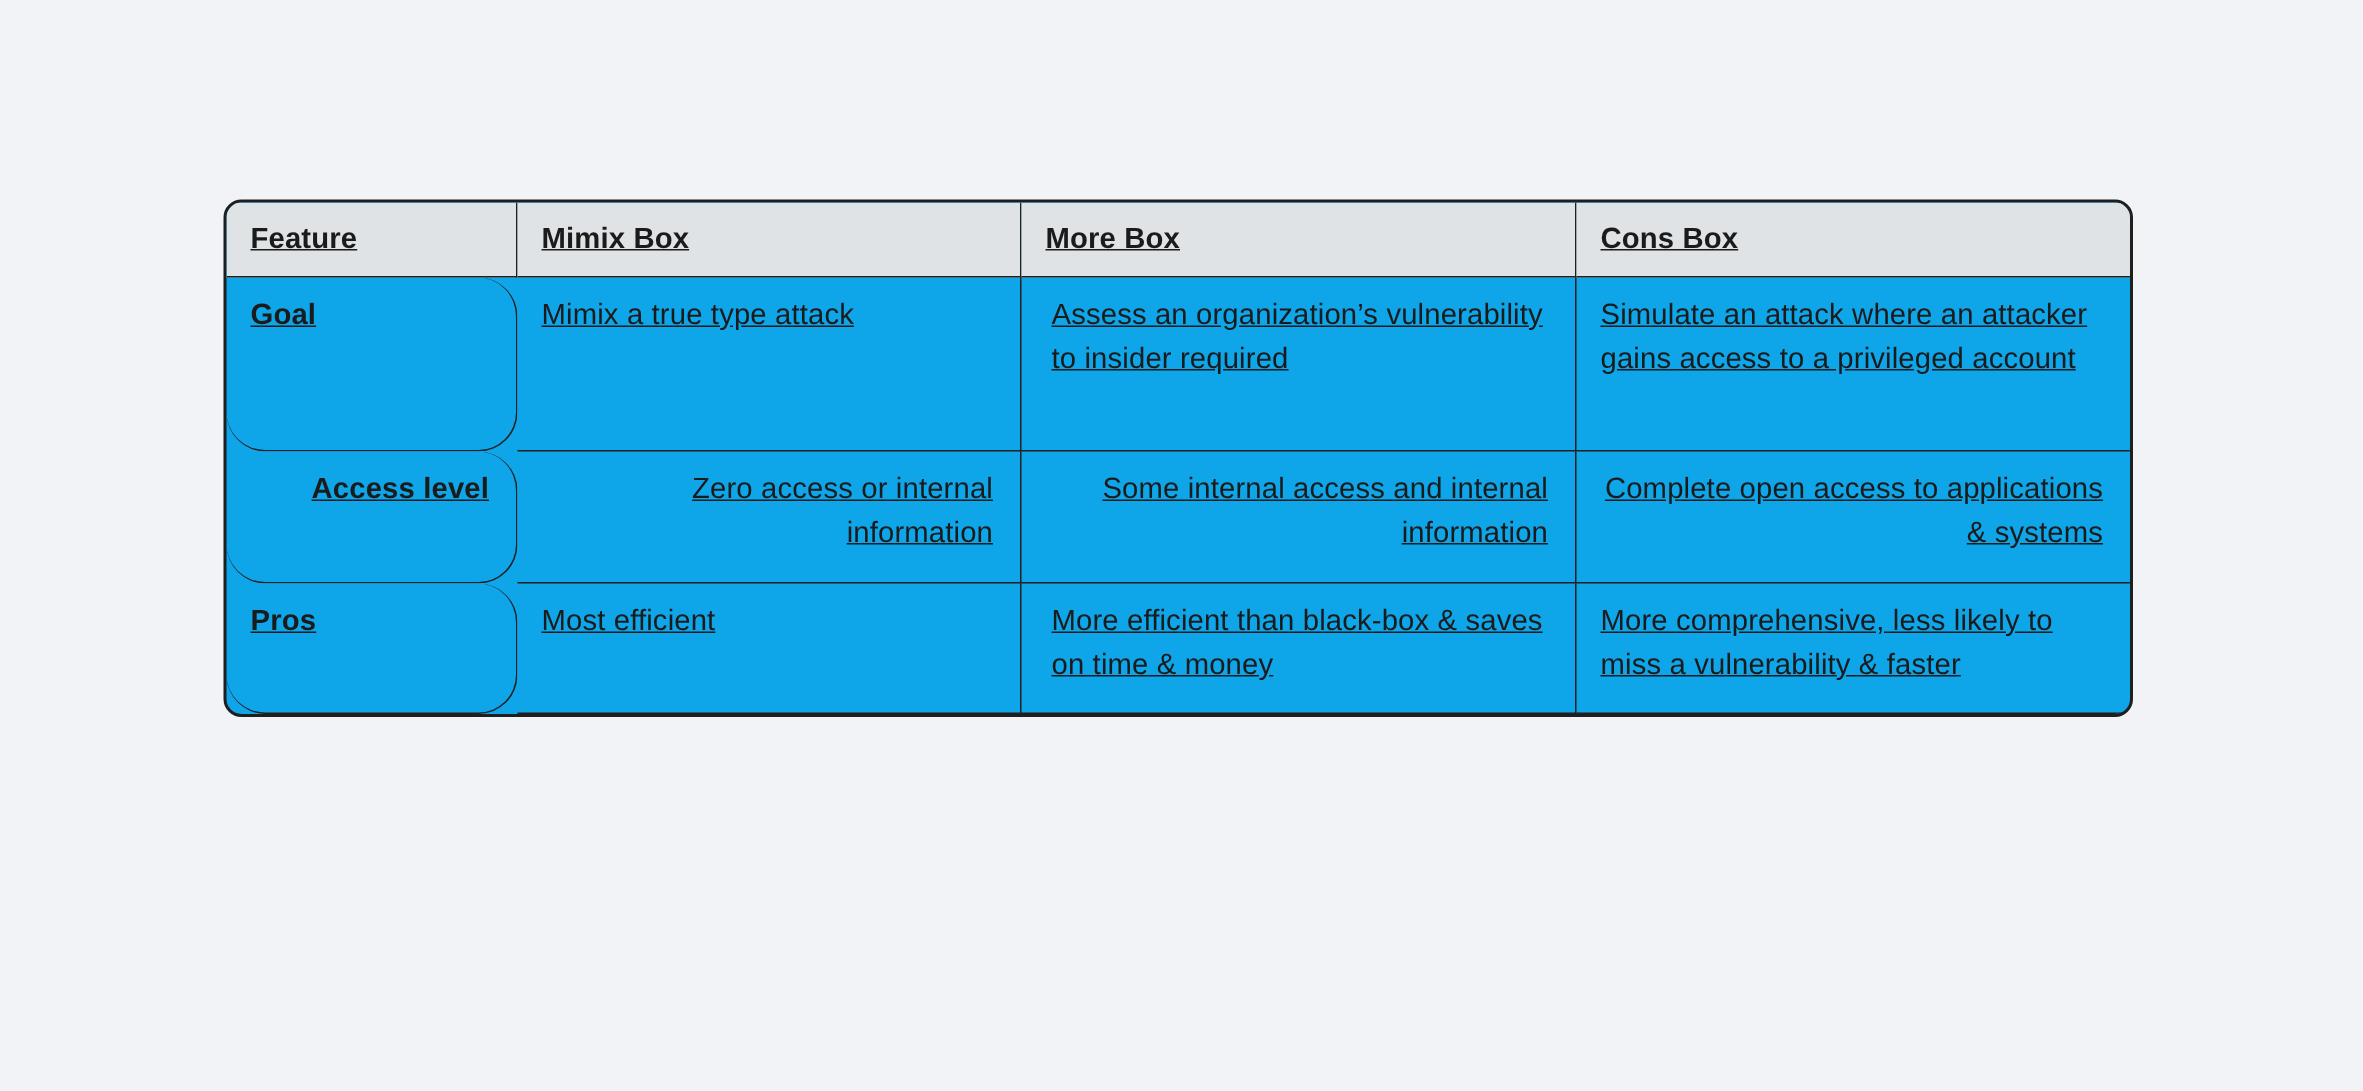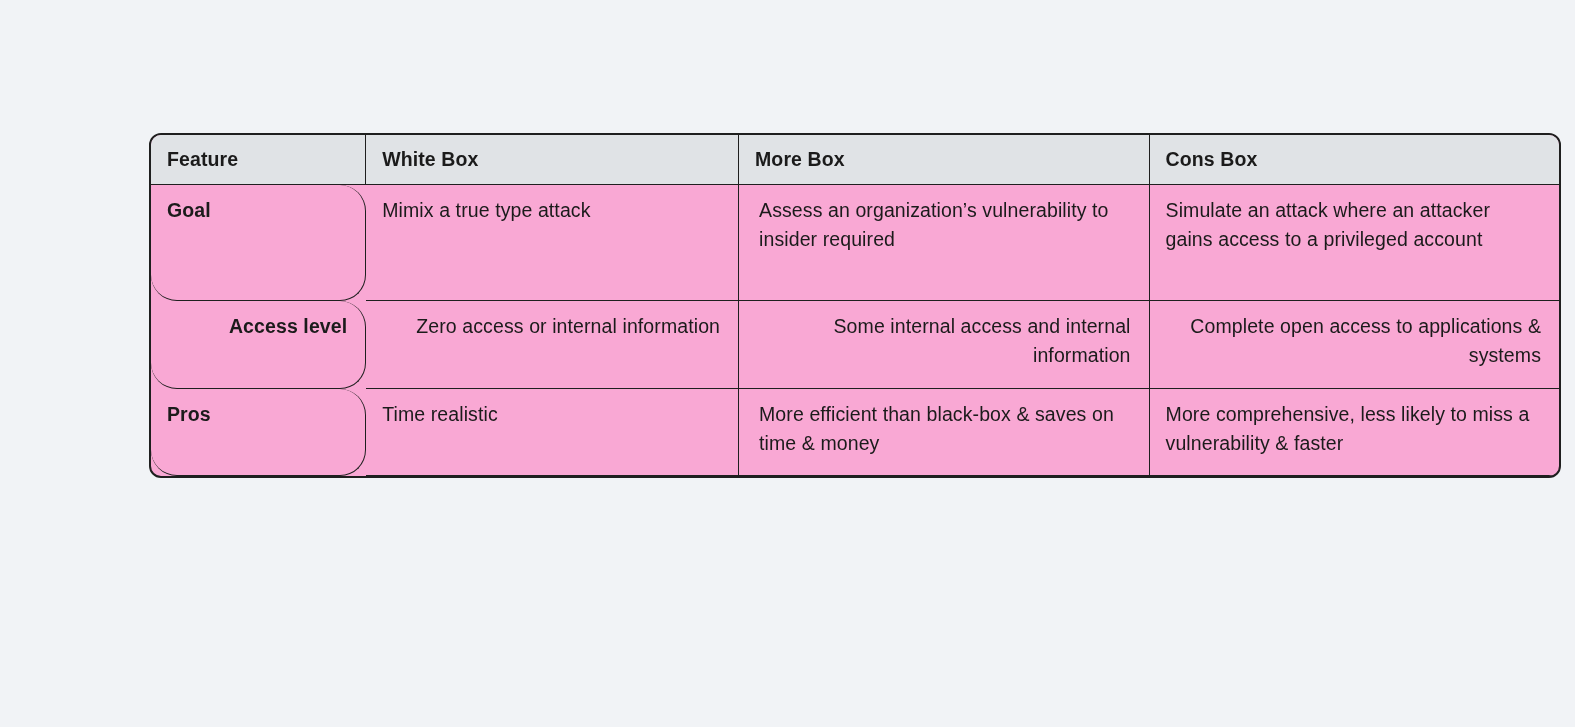--- a/index.html
+++ b/index.html
@@ -8,25 +8,26 @@
     height: 727px;
     background: #f1f3f6;
     font-family: "Liberation Sans", "DejaVu Sans", sans-serif;
     color: #1b1b1b;
     overflow: hidden;
   }
   .table-wrap {
     position: absolute;
     left: 149px;
     top: 133px;
-    width: 1412px;
+    width: 1273px;
     border: 2px solid #1f1f1f;
     border-radius: 12px;
     overflow: hidden;
-    background: #f9a8d4;
+    background: #0ea5e9;
+    text-decoration: underline;
   }
   table.compare {
     width: 100%;
     border-collapse: separate;
     border-spacing: 0;
     table-layout: fixed;
   }
   col.c-feature { width: 194px; }
   col.c-black   { width: 336px; }
   col.c-grey    { width: 370px; }
@@ -69,39 +70,39 @@
   <table class="compare">
     <colgroup>
       <col class="c-feature">
       <col class="c-black">
       <col class="c-grey">
       <col class="c-white">
     </colgroup>
     <thead>
       <tr>
         <th>Feature</th>
-        <th>White Box</th>
+        <th>Mimix Box</th>
         <th>More Box</th>
         <th>Cons Box</th>
       </tr>
     </thead>
     <tbody>
       <tr class="row-goal">
         <td class="feature-cell">Goal</td>
         <td>Mimix a true type attack</td>
         <td class="grey-col">Assess an organization’s vulnerability to insider required</td>
         <td>Simulate an attack where an attacker gains access to a privileged account</td>
       </tr>
       <tr class="row-access">
         <td class="feature-cell">Access level</td>
         <td>Zero access or internal information</td>
         <td class="grey-col">Some internal access and internal information</td>
         <td>Complete open access to applications &amp; systems</td>
       </tr>
       <tr class="row-pros">
         <td class="feature-cell">Pros</td>
-        <td>Time realistic</td>
+        <td>Most efficient</td>
         <td class="grey-col">More efficient than black-box &amp; saves on time &amp; money</td>
         <td>More comprehensive, less likely to miss a vulnerability &amp; faster</td>
       </tr>
     </tbody>
   </table>
 </div>
 
 </body></html>

